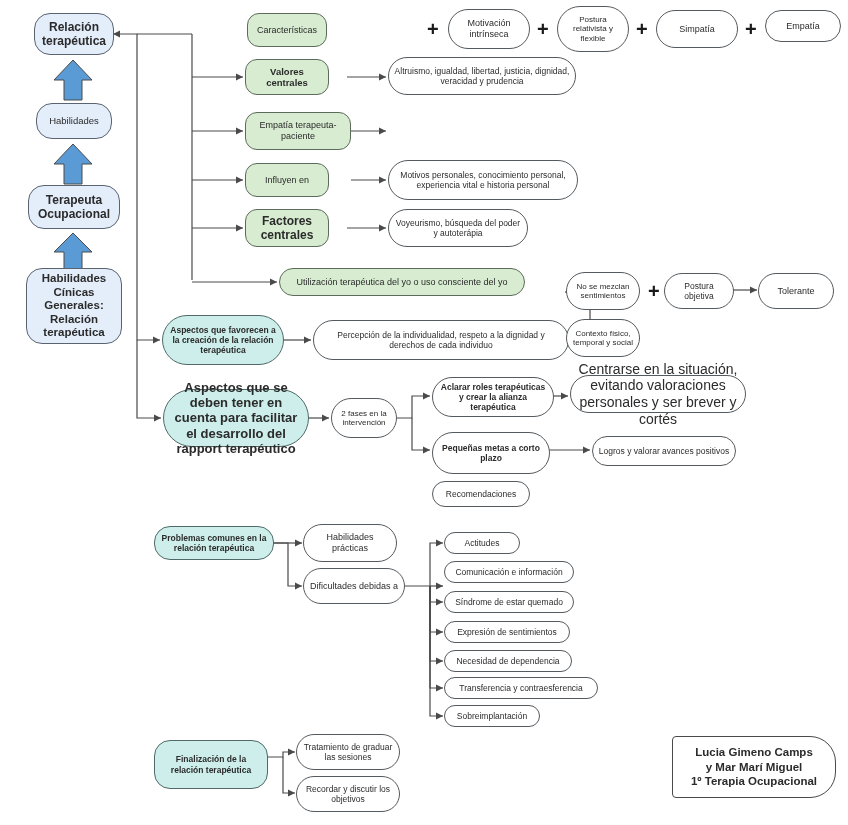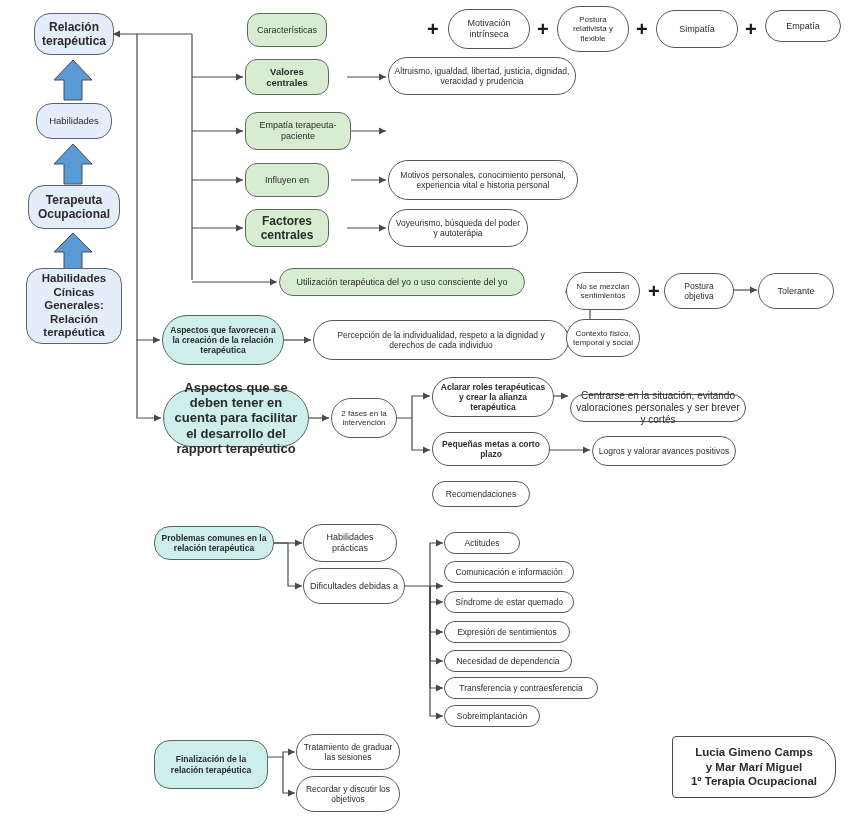--- a/index.html
+++ b/index.html
@@ -222,25 +222,25 @@
   </div>
 
   <div class="node" style="left:331px;top:398px;width:66px;height:40px;font-size:8px;">
     <span>2 fases en la intervención</span>
   </div>
 
   <div class="node" style="left:432px;top:377px;width:122px;height:40px;font-size:8.5px;font-weight:bold;">
     <span>Aclarar roles terapéuticas y crear la alianza terapéutica</span>
   </div>
 
-  <div class="node" style="left:570px;top:394px;width:176px;height:28px;font-size:10px;">
+  <div class="node" style="left:570px;top:375px;width:176px;height:38px;font-size:14px;">
     <span>Centrarse en la situación, evitando valoraciones personales y ser brever y cortés</span>
   </div>
 
-  <div class="node" style="left:432px;top:432px;width:118px;height:34px;font-size:8.5px;font-weight:bold;">
+  <div class="node" style="left:432px;top:432px;width:118px;height:42px;font-size:8.5px;font-weight:bold;">
     <span>Pequeñas metas a corto plazo</span>
   </div>
 
   <div class="node" style="left:592px;top:436px;width:144px;height:30px;font-size:8.5px;">
     <span>Logros y valorar avances positivos</span>
   </div>
 
   <div class="node" style="left:432px;top:481px;width:98px;height:26px;font-size:8.5px;">
     <span>Recomendaciones</span>
   </div>

